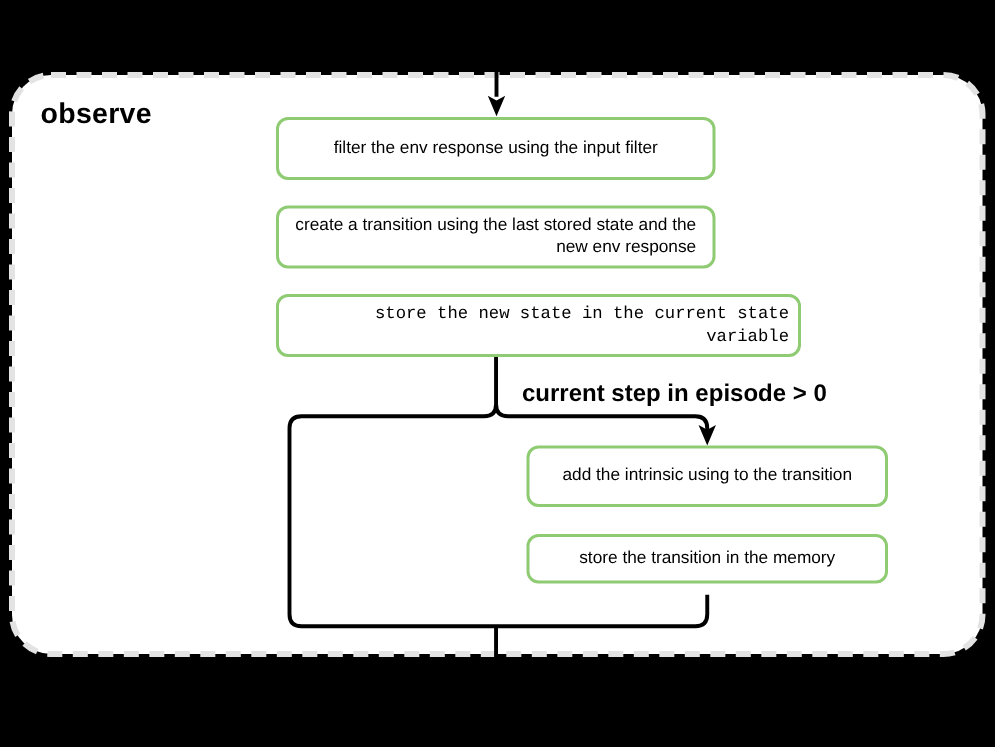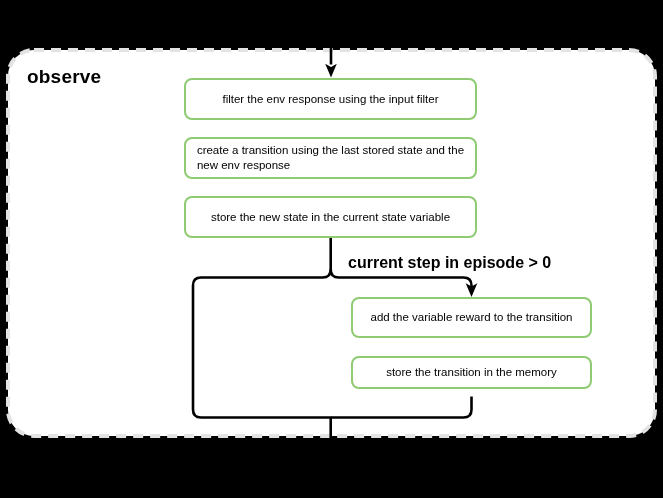--- a/index.html
+++ b/index.html
@@ -41,30 +41,30 @@
   }
   .node {
     position: absolute;
     box-sizing: border-box;
     background: var(--surface, #fff);
     border: 2.5px solid var(--node_border, #8fcb72);
     border-radius: 8px;
     display: flex;
     align-items: center;
     justify-content: center;
-    text-align: left;
+    text-align: right;
     font-size: 11.5px;
     line-height: 15px;
     color: var(--text, #000);
     white-space: pre-line;
     padding: 0 6px;
   }
   .node-1 { left: 184px; top: 78px;  width: 293px; height: 42px; }
   .node-2 { left: 184px; top: 137px; width: 293px; height: 42px; }
-  .node-3 { left: 184px; top: 196px; width: 293px; height: 42px; }
+  .node-3 { left: 184px; top: 196px; width: 350px; height: 42px; font-family: Liberation Mono, monospace; }
   .node-4 { left: 351px; top: 297px; width: 241px; height: 41px; }
   .node-5 { left: 351px; top: 356px; width: 241px; height: 33px; }
 
   .condition-label {
     position: absolute;
     left: 348px; top: 254px;
     font-size: 16px;
     font-weight: bold;
     color: var(--text, #000);
     white-space: nowrap;
@@ -95,19 +95,19 @@
 
   <div class="diagram-title">observe</div>
 
   <div class="node node-1">filter the env response using the input filter</div>
 
   <div class="node node-2">create a transition using the last stored state and the
 new env response</div>
 
   <div class="node node-3">store the new state in the current state variable</div>
 
-  <div class="node node-4">add the variable reward to the transition</div>
+  <div class="node node-4">add the intrinsic using to the transition</div>
 
   <div class="node node-5">store the transition in the memory</div>
 
   <div class="condition-label">current step in episode &gt; 0</div>
 
 </div>
 
 </body></html>

